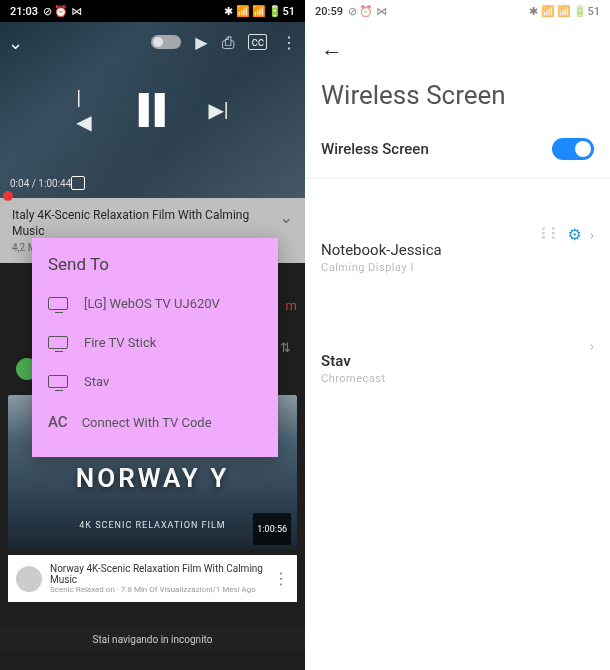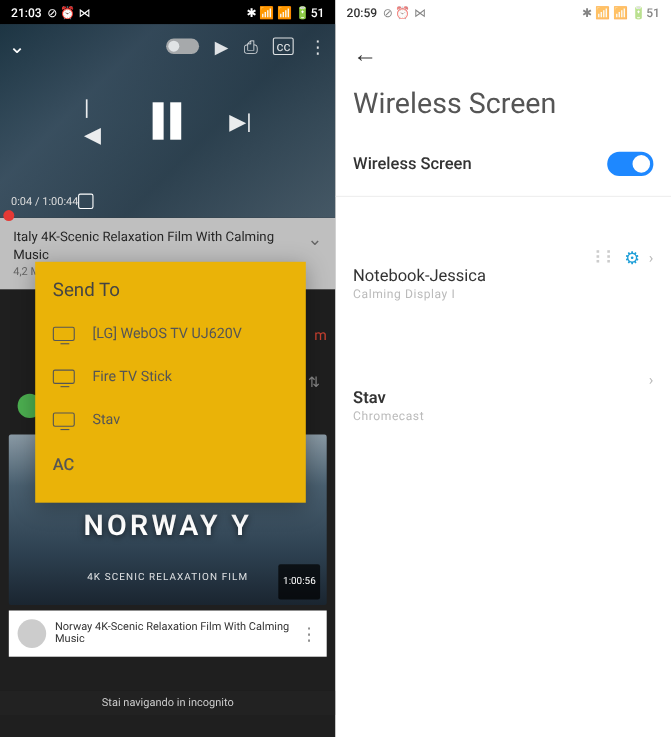--- a/index.html
+++ b/index.html
@@ -30,21 +30,21 @@
     .fullscreen-icon { width: 14px; height: 14px; border: 1.5px solid #fff; border-radius: 2px; }
     
     
     .video-info { background: #fff; padding: 10px 12px; }
     .video-title-row { display: flex; justify-content: space-between; align-items: flex-start; gap: 8px; }
     .video-title { font-size: 12px; color: #333; line-height: 1.3; flex: 1; }
     .video-meta { font-size: 10px; color: #888; margin-top: 3px; }
     
     
     .overlay { position: absolute; top: 198px; left: 0; right: 0; bottom: 0; background: rgba(0,0,0,0.25); }
-    .modal { position: absolute; top: 238px; left: 32px; width: 246px; background: #eab308; box-shadow: 0 4px 20px rgba(0,0,0,0.3); padding: 14px 0; }
+    .modal { position: absolute; top: 238px; left: 32px; width: 246px; background: #f0abfc; box-shadow: 0 4px 20px rgba(0,0,0,0.3); padding: 14px 0; }
     .modal-title { font-size: 17px; color: #444; padding: 2px 16px 10px; font-weight: 400; }
     .modal-item { display: flex; align-items: center; gap: 14px; padding: 12px 16px; cursor: pointer; }
     .modal-icon { width: 22px; text-align: center; color: #555; font-size: 14px; }
     .modal-label { font-size: 13px; color: #555; }
     .tv-icon { width: 20px; height: 13px; border: 1.5px solid #555; border-radius: 2px; position: relative; }
     .tv-icon::after { content:''; position:absolute; bottom:-4px; left:6px; width:8px; height:1.5px; background:#555; }
     .ac-text { font-size: 15px; font-weight: 500; color: #555; }
     .bg-image { position: absolute; top: 395px; left: 8px; right: 8px; height: 155px; background: linear-gradient(180deg, #8a9aa5 0%, #4a6070 30%, #2d4050 70%, #1a2530 100%); border-radius: 2px; display:flex; align-items:center; justify-content:center; }
     .norway-text { font-size: 26px; font-weight: 600; color: #fff; letter-spacing: 3px; text-shadow: 0 2px 6px rgba(0,0,0,0.6); margin-top: 10px;}
     .sub-text { position:absolute; bottom:20px; font-size:9px; color:#fff; letter-spacing:1px; opacity:0.85;}
@@ -134,20 +134,21 @@
 
   <div class="bg-image">
     <span class="norway-text">NORWAY Y</span>
     <span class="sub-text">4K SCENIC RELAXATION FILM</span>
     <span class="time-badge">1:00:56</span>
   </div>
   <div class="second-video">
     <div class="thumb"></div>
     <div class="txt">
       <div class="t1">Norway 4K-Scenic Relaxation Film With Calming Music</div>
+      <div class="t2">Scenic Relaxed on · 7.8 Mln Of Visualizzazioni/1 Mesi Ago</div>
     </div>
     <span style="color:#888;">⋮</span>
   </div>
   <div class="incognito-bar">
     <span>Stai navigando in incognito</span>
   </div>
 
   <div class="modal">
     <div class="modal-title">Send To</div>
     <div class="modal-item">
@@ -163,20 +164,21 @@
       <span class="modal-label">Fire TV Stick</span>
     </div>
     <div class="modal-item">
       <div class="modal-icon">
           <div class="tv-icon"></div>
         </div>
       <span class="modal-label">Stav</span>
     </div>
     <div class="modal-item">
       <span class="ac-text">AC</span>
+      <span class="modal-label">Connect With TV Code</span>
     </div>
   </div>
 </div>
 
 <div class="phone phone-right">
   <div class="status-bar">
     <div class="status-bar-left">
       <span>20:59</span>
       <span style="opacity:0.6;">⊘ ⏰ ⋈</span>
     </div>

